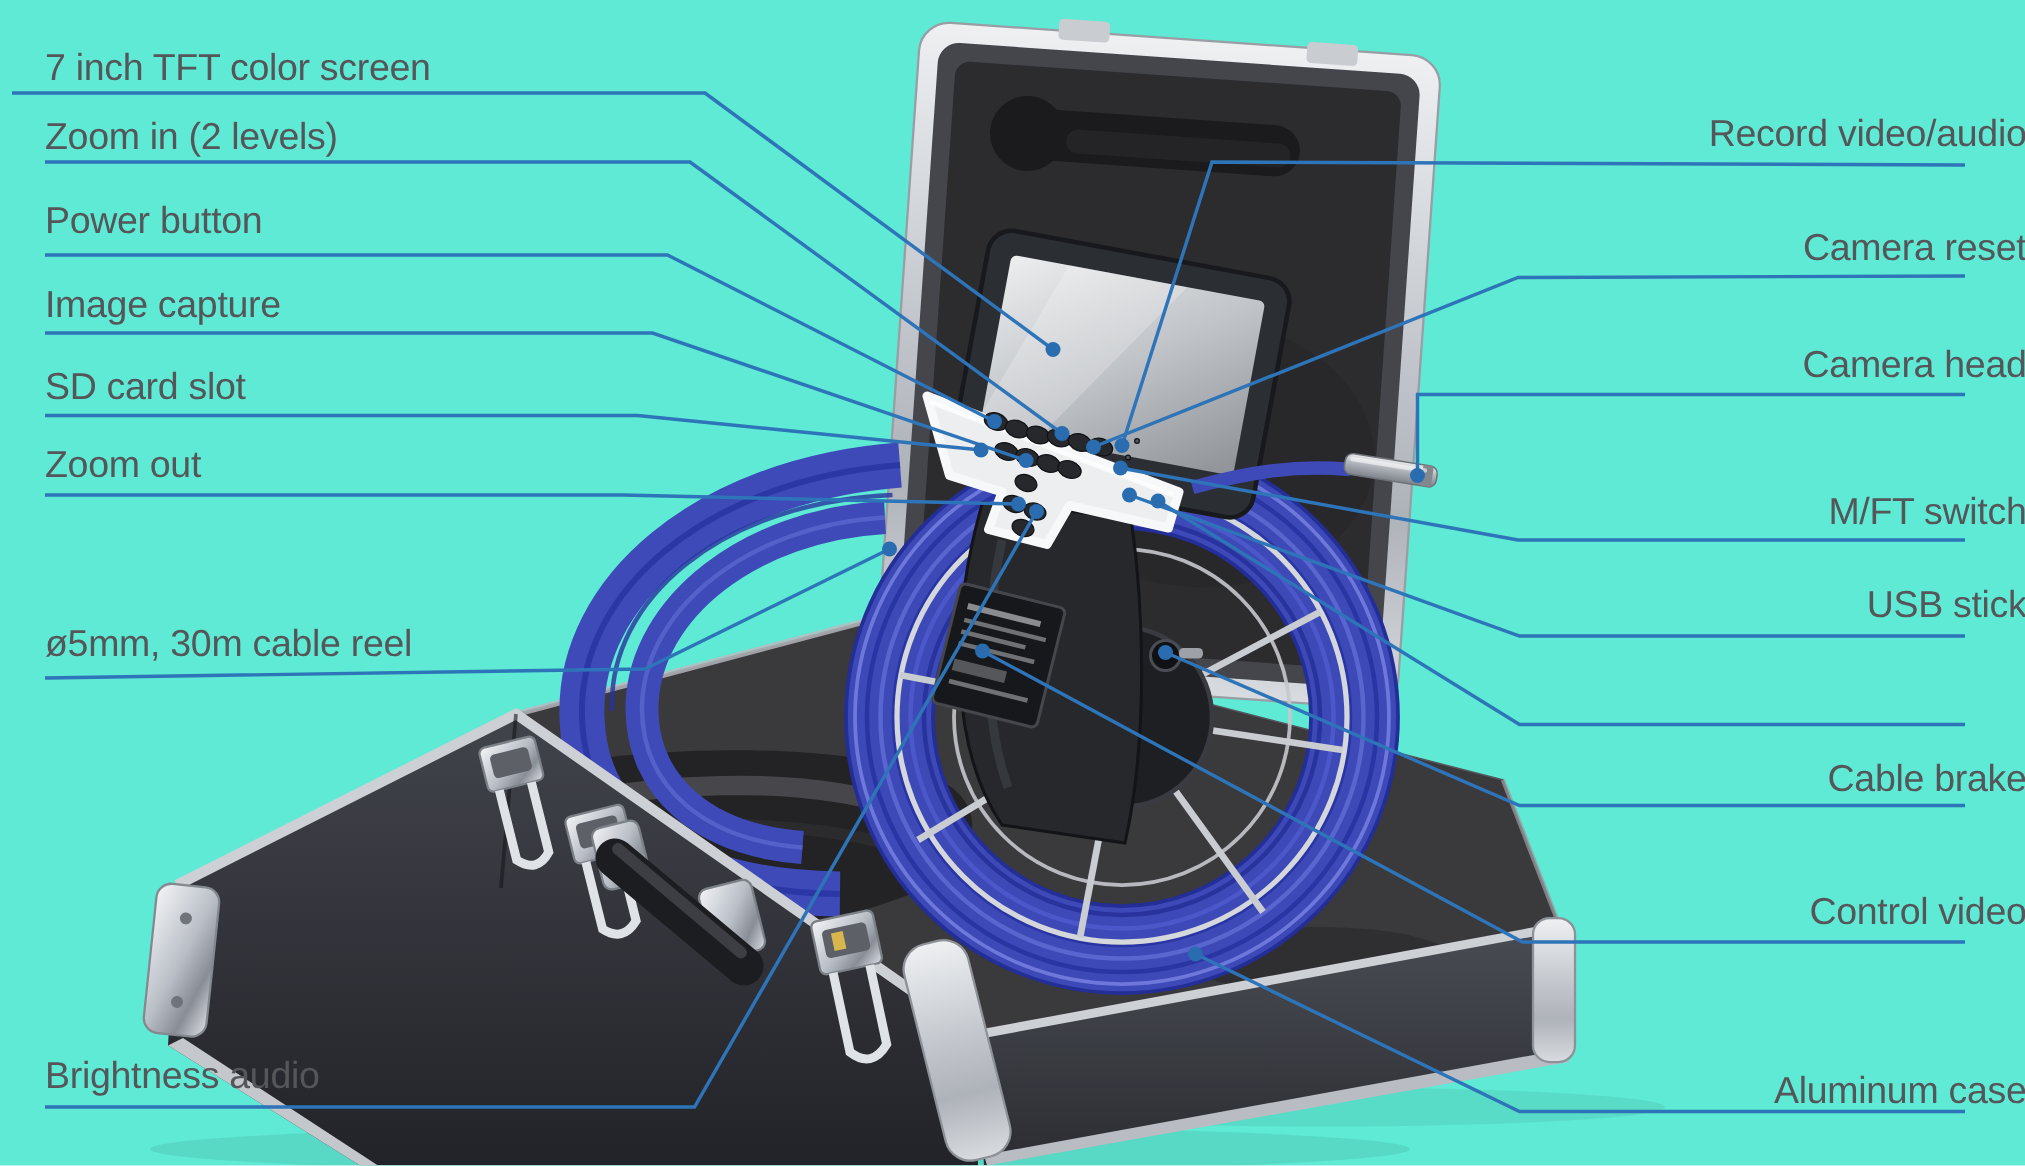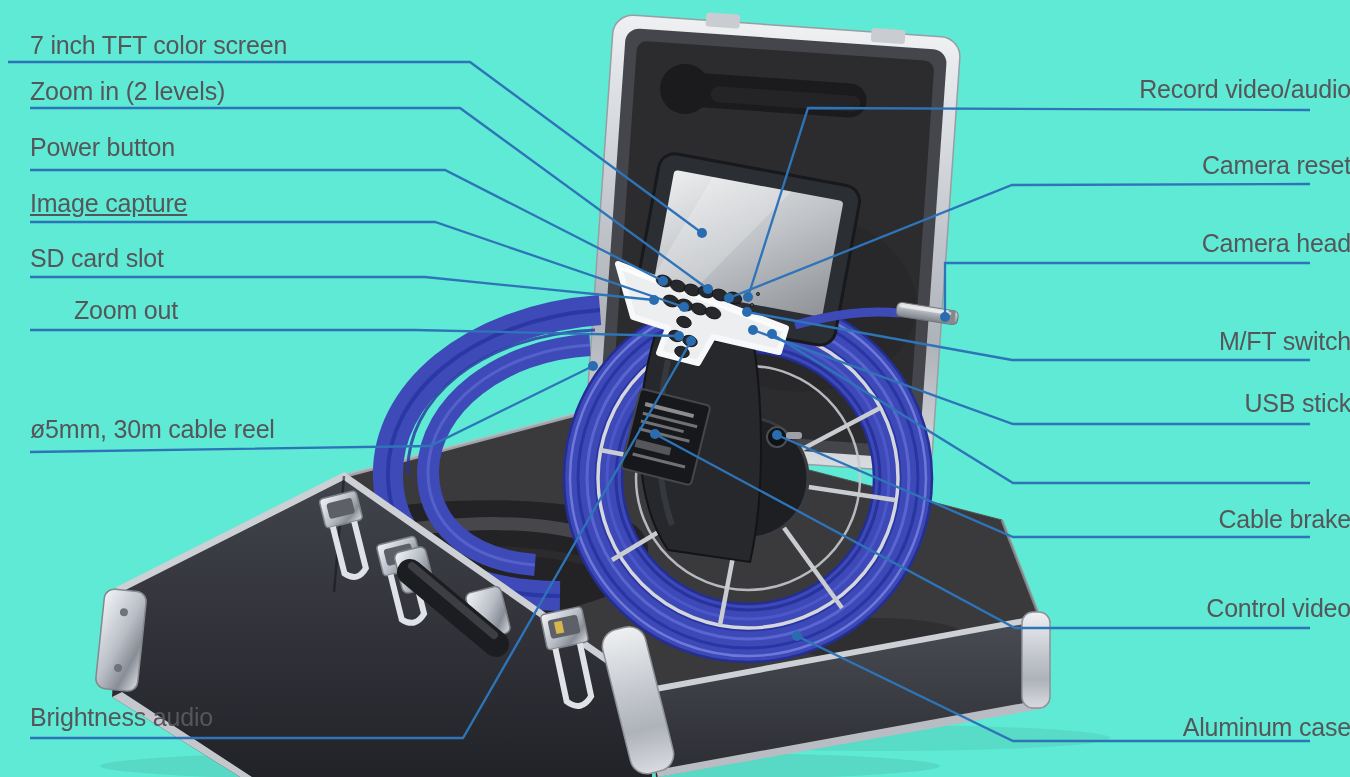--- a/index.html
+++ b/index.html
@@ -287,23 +287,23 @@
     <g>
       <polyline points="1310,741 1013,741 797,636"></polyline>
           <circle cx="797" cy="636" r="5" fill="#2a6cb0" stroke="none"></circle>
     </g>
   </g>
 </svg>
 
 <div class="callout left" style="top:32px;">7 inch TFT color screen</div>
 <div class="callout left" style="top:78px;">Zoom in (2 levels)</div>
 <div class="callout left" style="top:134px;">Power button</div>
-<div class="callout left" style="top:190px;text-decoration:underline;">Image capture</div>
+<div class="callout left" style="top:190px;">Image capture</div>
 <div class="callout left" style="top:245px;">SD card slot</div>
-<div class="callout left" style="top:297px;margin-left:44px;">Zoom out</div>
+<div class="callout left" style="top:297px;">Zoom out</div>
 <div class="callout left" style="top:416px;">ø5mm, 30m cable reel</div>
 <div class="callout left" style="top:704px;">Brightness audio</div>
 
 <div class="callout right" style="top:76px;">Record video/audio</div>
 <div class="callout right" style="top:152px;">Camera reset</div>
 <div class="callout right" style="top:230px;">Camera head</div>
 <div class="callout right" style="top:328px;">M/FT switch</div>
 <div class="callout right" style="top:390px;">USB stick</div>
 <div class="callout right" style="top:506px;">Cable brake</div>
 <div class="callout right" style="top:595px;">Control video</div>

